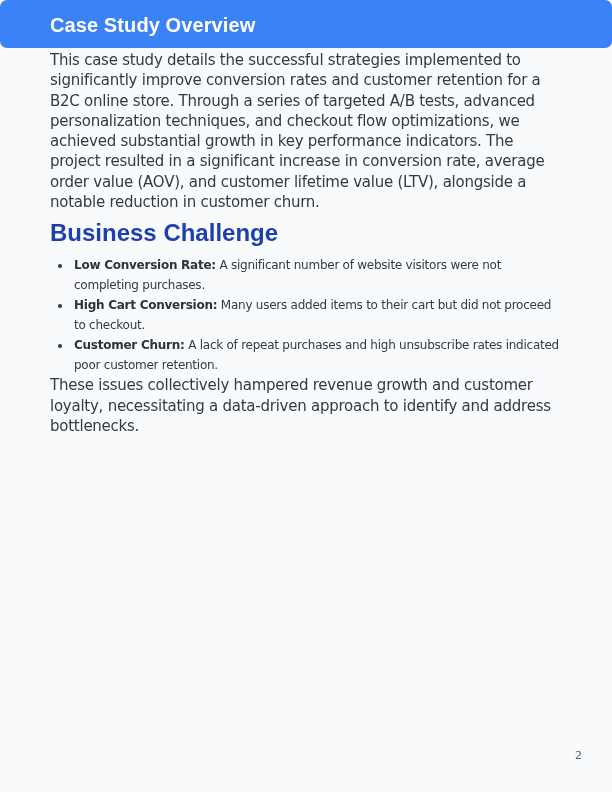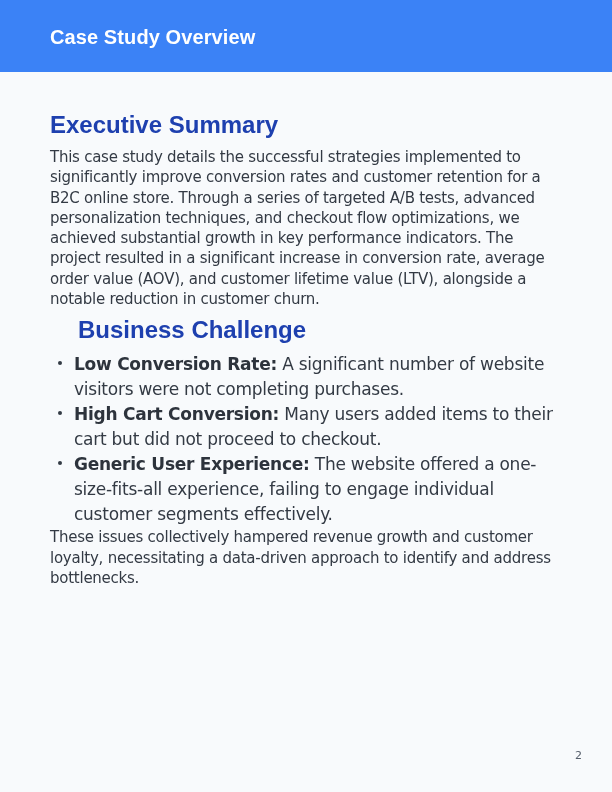--- a/index.html
+++ b/index.html
@@ -4,64 +4,63 @@
 <style>
   html, body { margin: 0; padding: 0; }
   body {
     width: 612px; height: 792px; overflow: hidden;
     background: #f8fafc;
     font-family: "DejaVu Sans", sans-serif;
     color: #333a44;
     position: relative;
   }
   .header {
-    height: 72px; background: #3b82f6;
+    height: 48px; background: #3b82f6;
     display: flex; align-items: center;
-    padding-left: 50px; box-sizing: border-box;
+    padding-left: 50px; box-sizing: border-box; border-radius: 7px;
   }
   .header-title {
     color: #ffffff; font-family: "Liberation Sans", sans-serif;
     font-weight: bold; font-size: 20px; letter-spacing: 0.1px;
     margin-top: 3px;
   }
   .content { padding: 0 50px; }
   h2 {
     color: #1e40af; font-family: "Liberation Sans", sans-serif;
     font-weight: bold; font-size: 24px; margin: 0; line-height: 30px;
   }
   .h-exec { margin-top: 38px; height: 35px; }
-  .h-bus { margin-top: 6px; height: 37px; margin-left: 28px; }
+  .h-bus { margin-top: 6px; height: 37px; }
   p {
     margin: 0; font-size: 15px; line-height: 20.3px; letter-spacing: -0.25px;
   }
   .p-exec { margin-top: 2px; }
   ul { margin: 0; padding: 0 0 0 24px; list-style: none; }
-  li { font-size: 17px; line-height: 25px; letter-spacing: -0.25px; position: relative; }
+  li { font-size: 12px; line-height: 20px; letter-spacing: -0.25px; position: relative; }
   li::before {
     content: ""; position: absolute; left: -16px; top: 9px;
     width: 4px; height: 4px; border-radius: 50%; background: #333a44;
   }
   li b { font-weight: bold; color: #2d333c; }
   .page-number {
     position: absolute; right: 30px; top: 749px; font-size: 11px; color: #555e6b;
   }
 </style>
 </head>
 <body>
 
 <div class="header">
   <span class="header-title">Case Study Overview</span>
 </div>
 
 <div class="content">
-  <h2 class="h-exec">Executive Summary</h2>
   <p class="p-exec">This case study details the successful strategies implemented to significantly improve conversion rates and customer retention for a B2C online store. Through a series of targeted A/B tests, advanced personalization techniques, and checkout flow optimizations, we achieved substantial growth in key performance indicators. The project resulted in a significant increase in conversion rate, average order value (AOV), and customer lifetime value (LTV), alongside a notable reduction in customer churn.</p>
 
   <h2 class="h-bus">Business Challenge</h2>
   <ul>
     <li><b>Low Conversion Rate:</b><span> A significant number of website visitors were not completing purchases.</span></li>
     <li><b>High Cart Conversion:</b><span> Many users added items to their cart but did not proceed to checkout.</span></li>
-    <li><b>Generic User Experience:</b><span> The website offered a one-size-fits-all experience, failing to engage individual customer segments effectively.</span></li>
+    <li><b>Customer Churn:</b><span> A lack of repeat purchases and high unsubscribe rates indicated poor customer retention.</span></li>
   </ul>
   <p>These issues collectively hampered revenue growth and customer loyalty, necessitating a data-driven approach to identify and address bottlenecks.</p>
 </div>
 
 <div class="page-number">2</div>
 
 </body></html>

